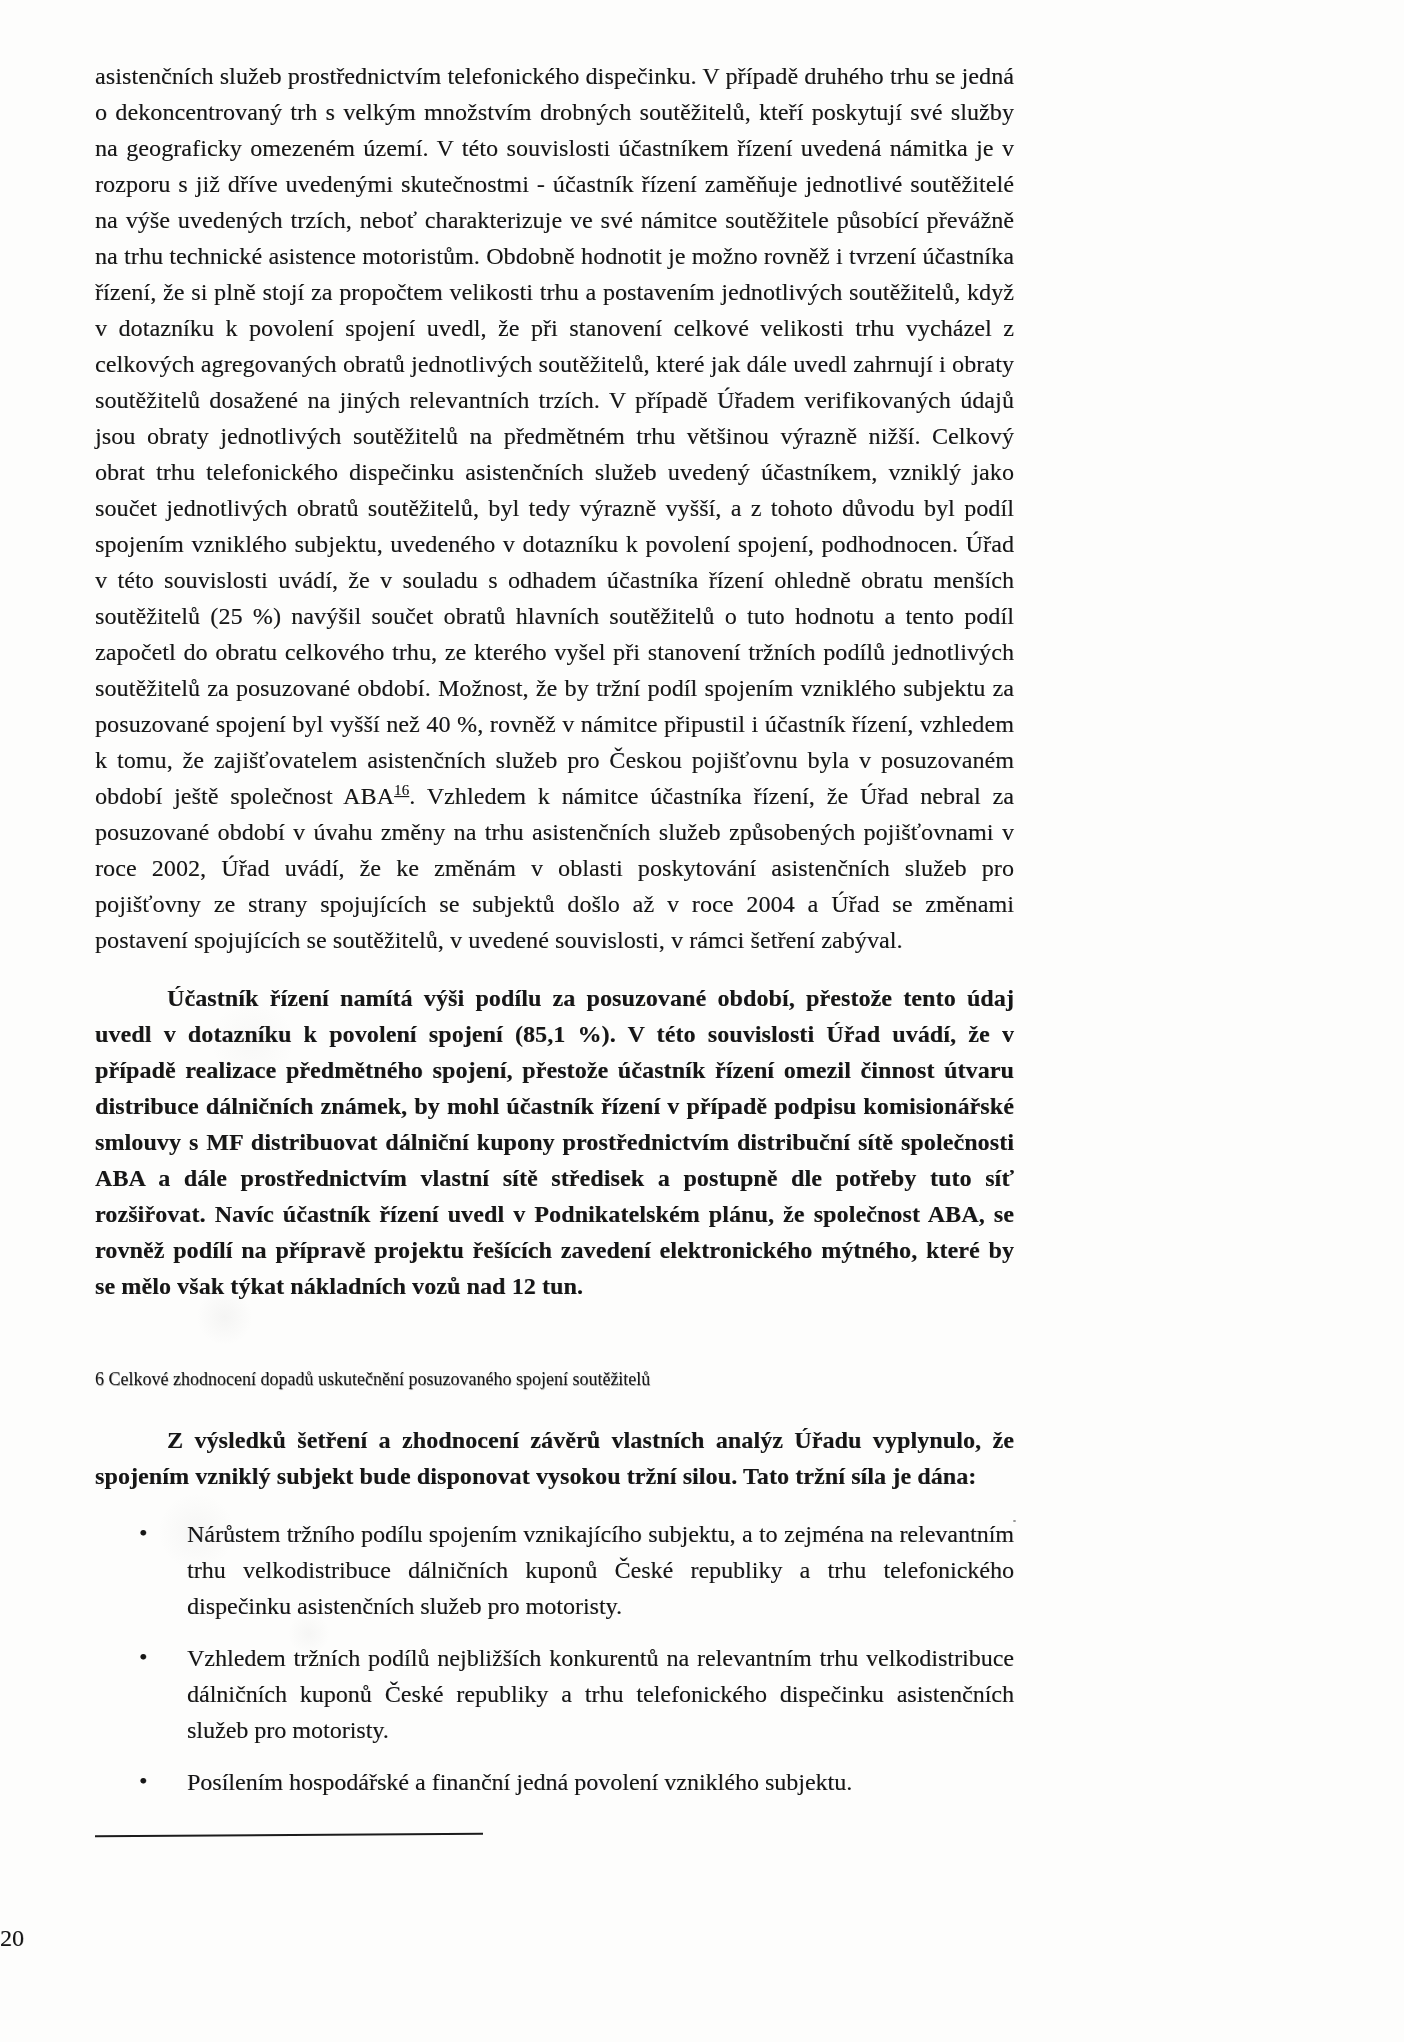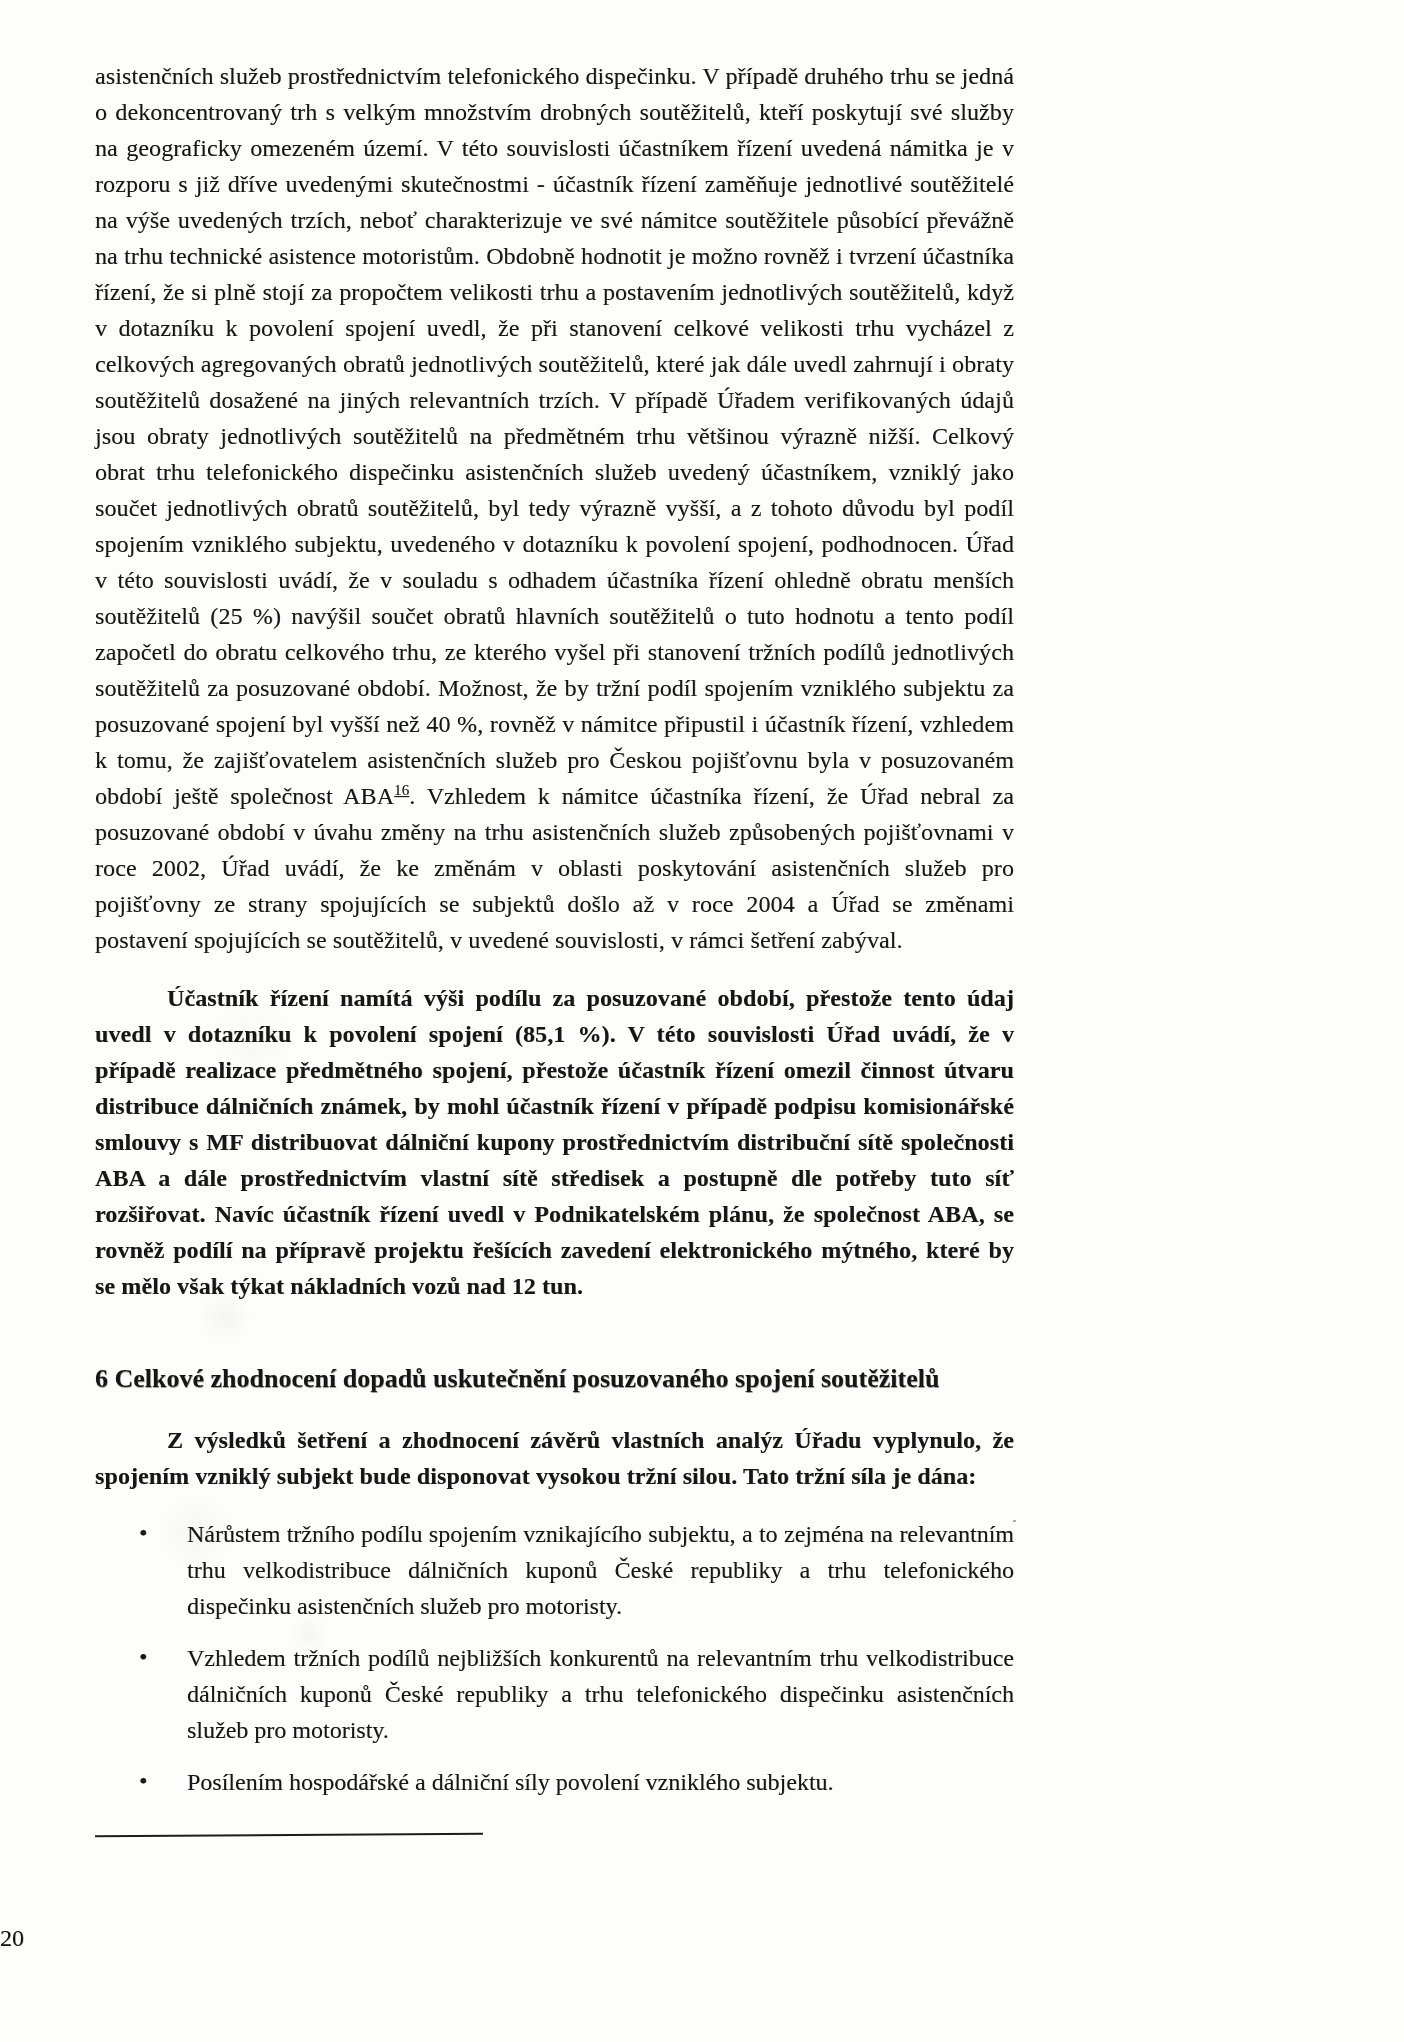--- a/index.html
+++ b/index.html
@@ -27,23 +27,23 @@
     font-size: 24px;
     line-height: 36px;
     text-align: justify;
     margin: 0;
     letter-spacing: 0.1px;
     text-shadow: 0.4px 0.4px 0.6px rgba(10,10,10,0.35);
   }
   .indented { text-indent: 72px; font-weight: bold; }
   .para-2 { margin-top: 22px; }
   .section-heading {
-    font-size: 26px;
+    font-size: 18px;
     line-height: 34px;
-    font-weight: bold;
+    font-weight: normal;
     margin: 58px 0 0 0;
     text-shadow: 0.5px 0.5px 0.7px rgba(10,10,10,0.4);
   }
   .para-3 { margin-top: 26px; }
   .bullet-list {
     list-style: none;
     margin: 22px 0 0 0;
     padding: 0;
   }
   .bullet-item {
@@ -114,21 +114,21 @@
   <p class="body-text para-3 indented">Z výsledků šetření a zhodnocení závěrů vlastních analýz Úřadu vyplynulo, že spojením vzniklý subjekt bude disponovat vysokou tržní silou. Tato tržní síla je dána:</p>
 
   <ul class="bullet-list">
     <li class="bullet-item">
       <span class="bullet-mark">•</span><span class="seg-bold">Nárůstem tržního podílu </span><span>spojením vznikajícího subjektu, a to zejména na relevantním </span><span class="seg-bold">trhu velkodistribuce dálničních kuponů České republiky a trhu telefonického dispečinku asistenčních služeb pro motoristy.</span>
     </li>
     <li class="bullet-item">
       <span class="bullet-mark">•</span><span class="seg-bold">Vzhledem tržních podílů </span><span>nejbližších konkurentů na relevantním trhu velkodistribuce </span><span class="seg-bold">dálničních kuponů České republiky a trhu telefonického dispečinku asistenčních služeb pro motoristy.</span>
     </li>
     <li class="bullet-item">
-      <span class="bullet-mark">•</span><span class="seg-bold">Posílením hospodářské a dálniční síly </span><span>povolení vzniklého subjektu.</span>
+      <span class="bullet-mark">•</span><span class="seg-bold">Posílením hospodářské a finanční jedná </span><span>povolení vzniklého subjektu.</span>
     </li>
   </ul>
 
   <div class="footnote-rule"></div>
 
 
   <div class="page-number">20</div>
 
   <div class="speck"></div>
 

